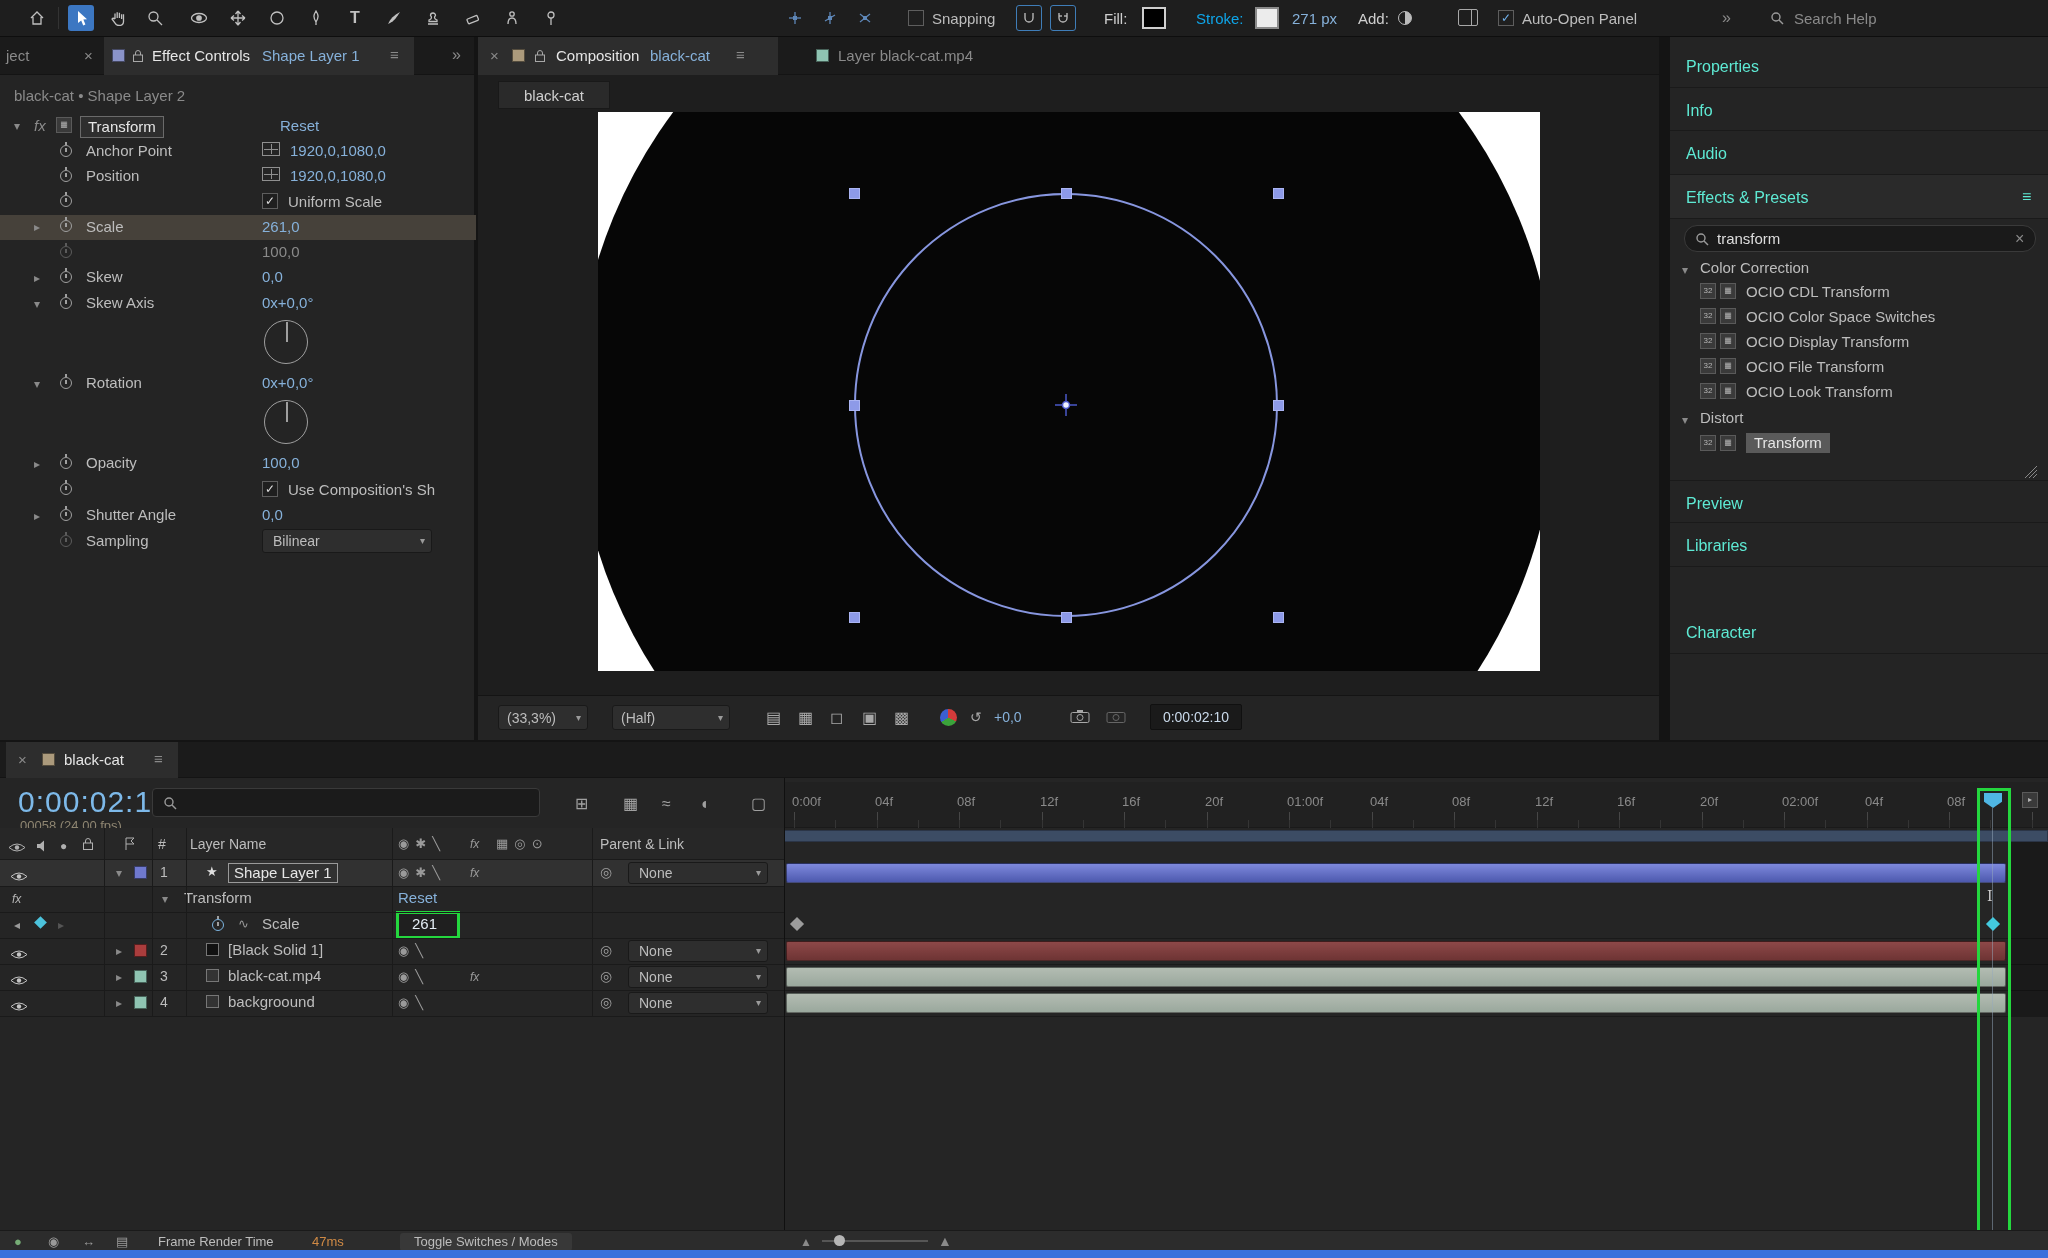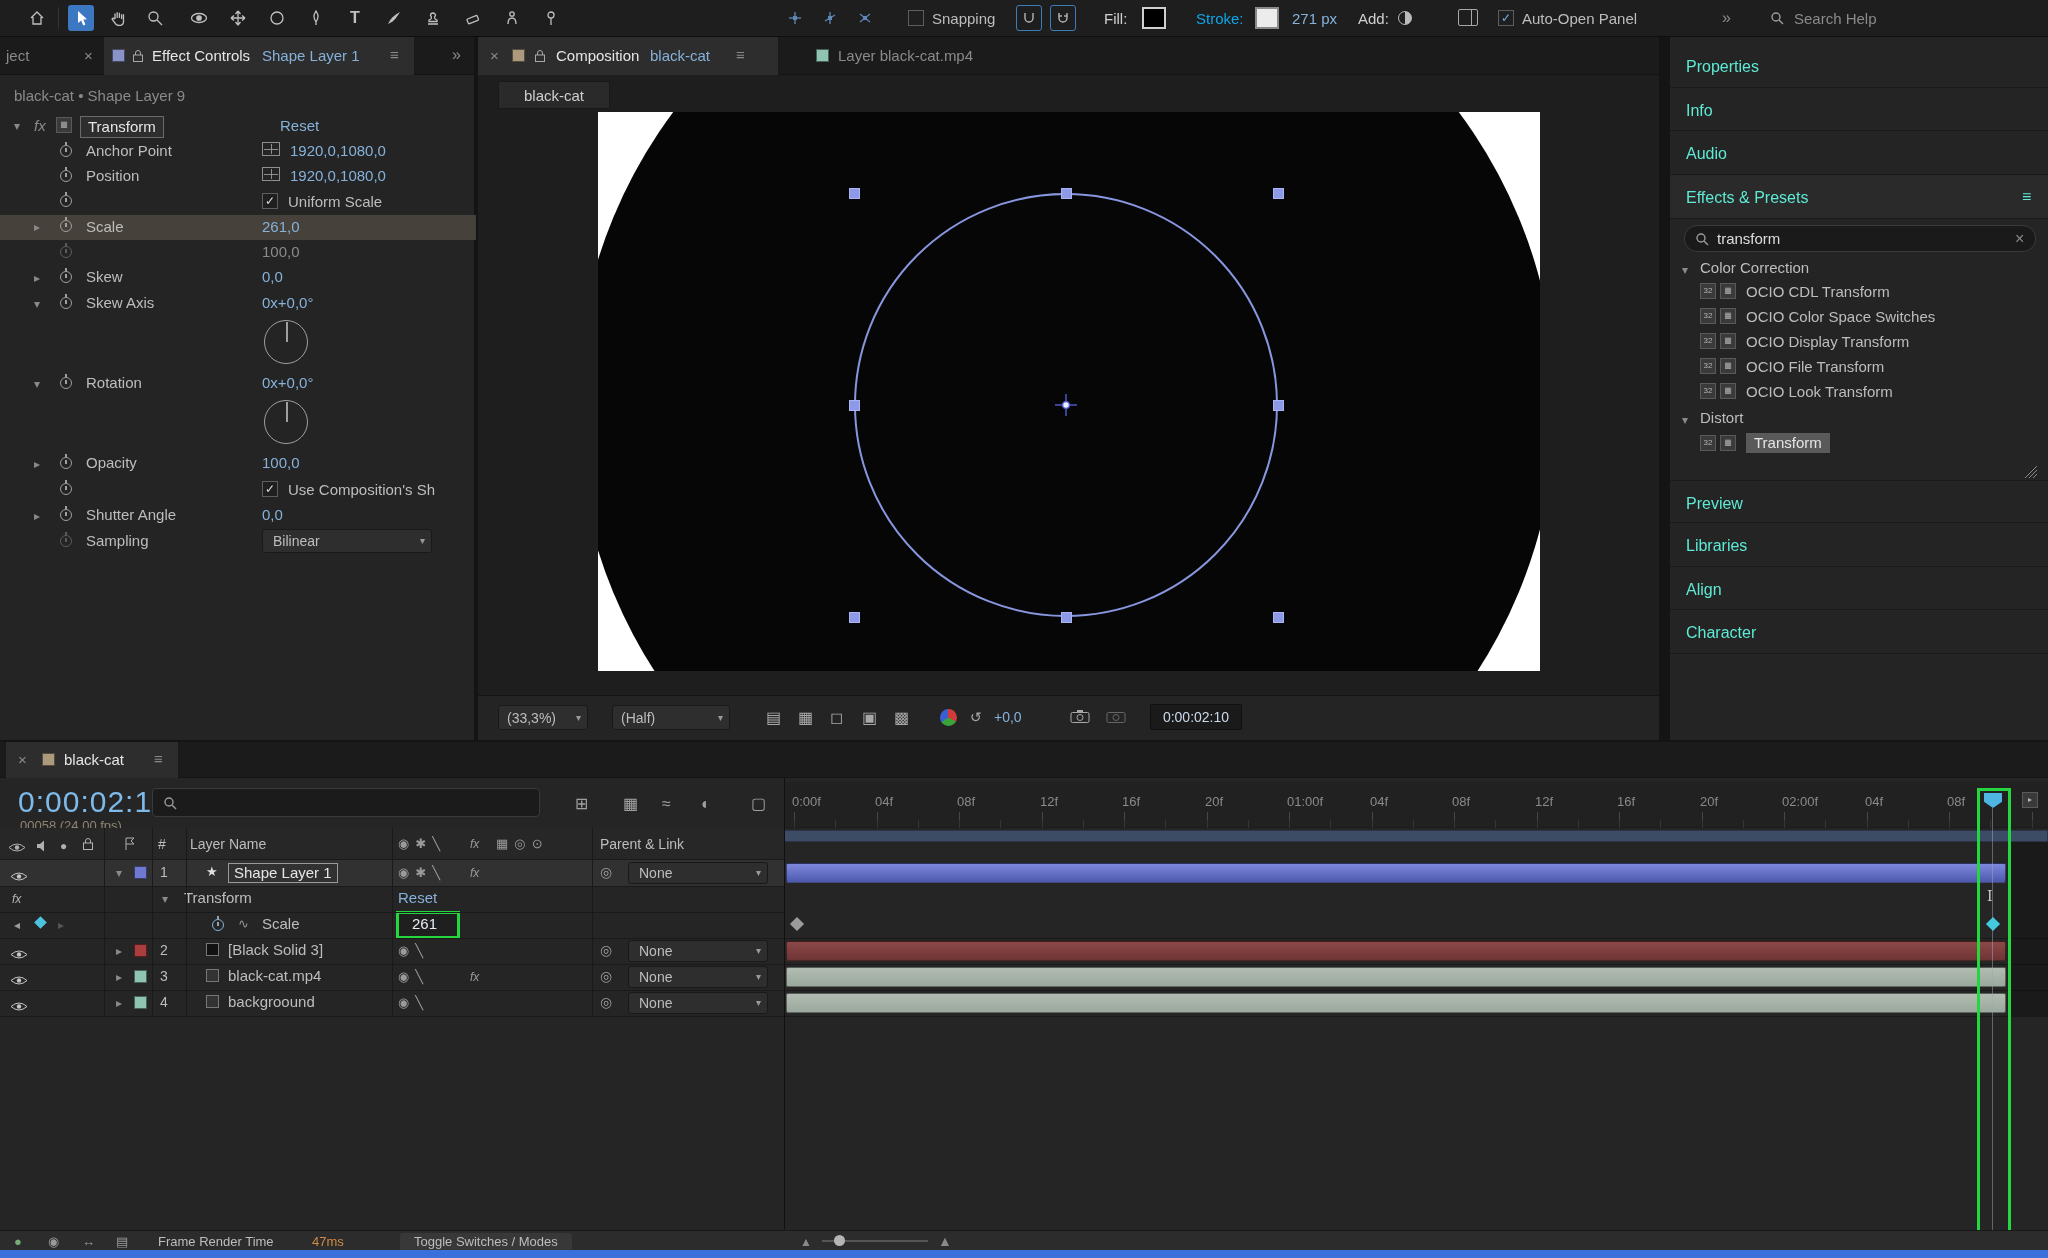--- a/index.html
+++ b/index.html
@@ -180,21 +180,21 @@
       <span style="position:absolute;left:28px;top:12px"><svg width="12" height="14">
             <rect x="1.5" y="6" width="9" height="6.5" fill="none" stroke="#a8a8a8"></rect>
             <path d="M3.5 6 V4 a2.5 2.5 0 0 1 5 0 V6" fill="none" stroke="#a8a8a8"></path>
           </svg></span>
       <span class="g white" style="left:48px;top:10px">Effect Controls</span>
       <span class="g blue" style="left:158px;top:10px">Shape Layer 1</span>
       <span class="g dim" style="left:286px;top:9px">≡</span>
     </div>
     <span class="g dim s16" style="left:452px;top:8px">»</span>
   </div>
-  <span class="g dim" style="left:14px;top:50px">black-cat • Shape Layer 9</span>
+  <span class="g dim" style="left:14px;top:50px">black-cat • Shape Layer 2</span>
 
   <span class="g dim s12" style="left:14px;top:82px">▾</span>
   <span class="g dim" style="left:34px;top:80px;font-style:italic">fx</span>
   <span class="eff-ic" style="left:56px;top:80px">▦</span>
   <span class="g white" style="left:80px;top:79px;border:1px solid #6a6a6a;background:#2e2e2e;padding:1px 7px">Transform</span>
   <span class="g blue" style="left:280px;top:80px">Reset</span>
 
   <div class="stw" style="left:60px;top:108px"></div>
   <span class="g" style="left:86px;top:105px">Anchor Point</span>
   <span class="xh" style="left:262px;top:105px"></span>
@@ -387,23 +387,20 @@
 
   <span style="position:absolute;left:354px;top:428px"><svg width="14" height="14">
         <path d="M13 5 L5 13 M13 9 L9 13 M13 1 L1 13" stroke="#8a8a8a" fill="none"></path>
       </svg></span>
 
   <div class="hdr" style="top:443px;height:43px;border-top:1px solid #1a1a1a">
       <span class="g">Preview</span>
     </div>
   <div class="hdr" style="top:486px;height:44px">
       <span class="g">Libraries</span>
-    </div>
-  <div class="hdr" style="top:530px;height:43px">
-      <span class="g">Align</span>
     </div>
   <div class="hdr" style="top:573px;height:44px">
       <span class="g">Character</span>
     </div>
 </div>
 
 <div class="sec" id="timeline" style="left:0;top:740px;width:2048px;height:518px;background:#252525;border-top:2px solid #141414">
   <div style="position:absolute;left:0;top:0;right:0;height:36px;background:#1b1b1b;border-bottom:1px solid #141414">
     <div style="position:absolute;left:6px;top:0;width:172px;height:36px;background:#2d2d2d">
       <span class="g dim" style="left:12px;top:9px">×</span>
@@ -508,21 +505,21 @@
   <span class="g" style="left:412px;top:173px;color:#e3ecf4">261</span>
 
   <span style="position:absolute;left:10px;top:204px"><svg width="18" height="11">
         <path d="M1 5.5 Q9 -1.5 17 5.5 Q9 12.5 1 5.5Z" fill="none" stroke="#c4c4c4"></path>
         <circle cx="9" cy="5.5" r="2.2" fill="#c4c4c4"></circle>
       </svg></span>
   <span class="g dim s12" style="left:116px;top:202px">▸</span>
   <span class="chip" style="left:134px;top:202px;background:#aa3d3d"></span>
   <span class="g s14" style="left:160px;top:200px">2</span>
   <span style="position:absolute;left:206px;top:201px;width:13px;height:13px;background:#111;border:1px solid #777"></span>
-  <span class="g" style="left:228px;top:199px">[Black Solid 3]</span>
+  <span class="g" style="left:228px;top:199px">[Black Solid 1]</span>
   <span class="g s13" style="left:398px;top:201px;color:#9a9a9a;letter-spacing:6px">◉╲</span>
   <span class="g s14" style="left:600px;top:200px;color:#9f9f9f">◎</span>
   <div class="dd" style="left:628px;top:198px;width:140px;height:22px">
       <span class="g" style="left:10px;top:2px;font-size:14px">None</span>
       <span class="car">▾</span>
     </div>
 
   <span style="position:absolute;left:10px;top:230px"><svg width="18" height="11">
         <path d="M1 5.5 Q9 -1.5 17 5.5 Q9 12.5 1 5.5Z" fill="none" stroke="#c4c4c4"></path>
         <circle cx="9" cy="5.5" r="2.2" fill="#c4c4c4"></circle>

